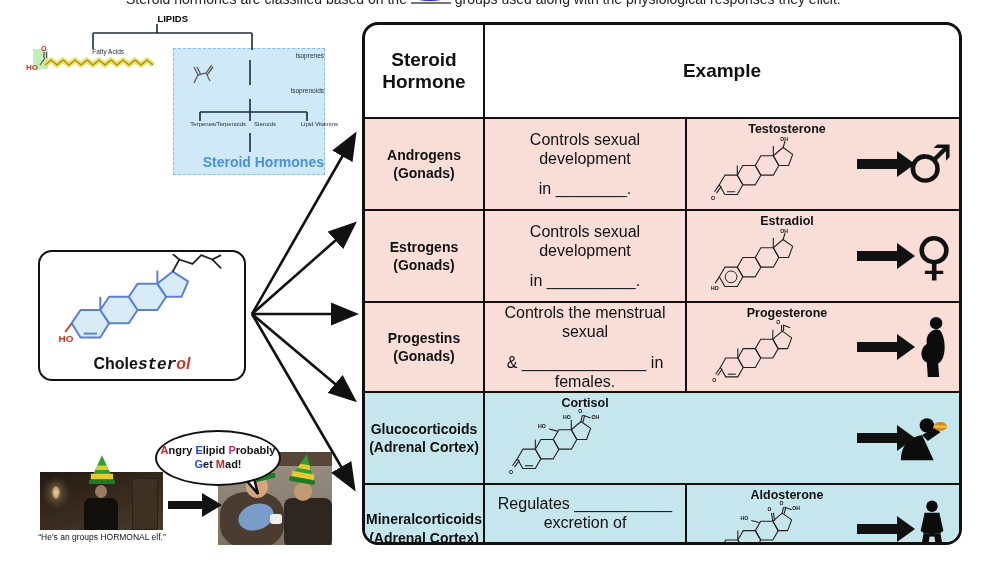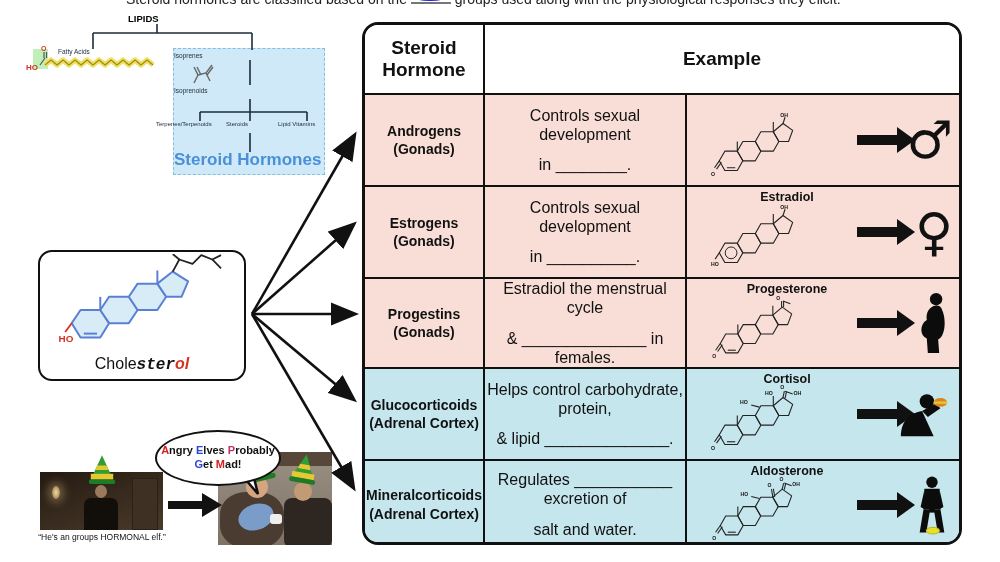--- a/index.html
+++ b/index.html
@@ -6,47 +6,47 @@
   .canvas{position:relative;width:1000px;height:562px;background:#fff;overflow:hidden;
           font-family:"Liberation Sans",sans-serif;color:#111;}
   .abs{position:absolute;}
   
   .topline{top:-10px;left:126px;width:780px;font-size:14px;color:#222;white-space:nowrap;}
   .blankmark{display:inline-block;width:40px;height:12px;border-bottom:2px solid #777;
              position:relative;vertical-align:baseline;}
   .blankmark .ink{position:absolute;left:4px;bottom:1px;width:30px;height:8px;
                   background:var(--blue-ink);border-radius:45%;}
   
-  .lbl{position:absolute;text-align:left;color:#1b2b3a;}
+  .lbl{position:absolute;text-align:right;color:#1b2b3a;}
   .lipids-root{left:128px;top:13px;width:60px;font-size:9.5px;font-weight:bold;color:#000;}
   .fattyacids-lbl{left:58px;top:48px;width:66px;font-size:6.5px;}
   .bluebox{left:173px;top:48px;width:152px;height:127px;background:var(--lipids-box);
            border:1px dashed var(--lipids-border);box-sizing:border-box;}
   .iso1{left:0;top:3px;width:100%;font-size:6.5px;}
   .iso2{left:0;top:38px;width:100%;font-size:6.5px;}
   .br1{left:-18px;top:72px;width:90px;font-size:6px;}
   .br2{left:52px;top:72px;width:50px;font-size:6px;}
   .br3{left:104px;top:72px;width:60px;font-size:6px;}
-  .sh-lbl{left:0;bottom:4px;width:100%;font-size:17px;font-weight:bold;color:var(--sh-blue);}
+  .sh-lbl{left:0;bottom:4px;width:100%;font-size:14px;font-weight:bold;color:var(--sh-blue);}
   
   .cholbox{left:38px;top:250px;width:208px;height:131px;background:#fff;border:2.5px solid #111;
            border-radius:14px;box-sizing:border-box;}
   .chol-label{left:0;bottom:5px;width:100%;text-align:center;font-size:16px;font-weight:bold;}
   
   .table{left:362px;top:22px;width:600px;height:523px;border:3px solid #111;border-radius:16px;
          overflow:hidden;background:#fff;box-sizing:border-box;}
   .trow{display:flex;width:100%;}
   .trow + .trow{border-top:2.5px solid #111;}
   .cell{box-sizing:border-box;display:flex;flex-direction:column;align-items:center;
         justify-content:center;text-align:center;}
   .cell + .cell{border-left:2.5px solid #111;}
   .c1{width:118px;flex:none;font-weight:bold;}
   .c2{width:202px;flex:none;}
   .c3{flex:1;position:relative;}
-  .hdr{height:68px;background:#fff;}
+  .hdr{height:92px;background:#fff;border-radius:22px;}
   .hdr .cell{font-size:19px;font-weight:bold;line-height:1.15;}
   .pink{background:var(--row-pink);}
   .blue{background:var(--row-blue);}
   .hormone{font-size:14px;line-height:1.3;}
   .func{font-size:16px;line-height:1.2;}
   .func .l2{margin-top:11px;text-align:center;}
   .ex-name{position:absolute;top:3px;left:0;width:200px;text-align:center;
            font-size:12.5px;font-weight:bold;}
   .struct{position:absolute;left:6px;top:16px;}
   .struct polygon,.struct line,.struct path{fill:none;stroke:#222;stroke-width:1.6;stroke-linejoin:round;}
@@ -147,21 +147,21 @@
         <line x1="23" y1="72.5" x2="35" y2="72.5"></line>
       </g>
       <g stroke="#222" stroke-width="1.6" fill="none" stroke-linejoin="round">
         <path d="M104,16 L110,5 L122,9 L130,1 L140,5 L148,1"></path>
         <path d="M140,5 L148,13"></path>
         <path d="M110,5 L104,0"></path>
       </g>
       <line x1="12" y1="63" x2="6" y2="71" stroke="#d43322" stroke-width="1.6"></line>
       <text x="0" y="80" font-size="9" font-weight="bold" fill="#d43322">HO</text>
     </svg>
-    <div class="abs chol-label"><span style="font-weight: normal;">Chole</span><span style="font-weight: bold; font-style: italic; font-family: Liberation Mono, monospace;">ster</span><span style="color: rgb(212, 51, 34); font-weight: bold; font-style: italic;">ol</span></div>
+    <div class="abs chol-label"><span style="font-weight: bold;">Chole</span><span style="font-weight: bold; font-style: italic; font-family: Liberation Mono, monospace;">ster</span><span style="color: rgb(212, 51, 34); font-weight: bold; font-style: italic;">ol</span></div>
   </div>
 
   <div class="abs meme-left">
     <div class="lamp"></div>
     <div class="door"></div>
     <div class="suit"></div>
     <div class="head"></div>
     <svg class="hat" style="left:48px;top:-17px;" width="28" height="32" viewBox="0 0 30 34">
       <polygon points="15,0 27,26 3,26" fill="#2f9e33"></polygon>
       <polygon points="10,11 20,11 22,16 8,16" fill="#e8c832"></polygon>
@@ -212,41 +212,42 @@
       <line x1="252" y1="314" x2="353" y2="399"></line>
       <line x1="252" y1="314" x2="353" y2="487"></line>
     </g>
 
     <polygon points="168,501 202,501 202,493 222,505 202,517 202,509 168,509" fill="#111"></polygon>
 
     <polygon points="234,466 258,494 250,462" fill="#fff" stroke="#111" stroke-width="2.5"></polygon>
   </svg>
 
   <div class="abs bubble">
-    <div><span style="color: rgb(212, 32, 32); font-weight: bold;">A</span><span>ngry </span><span style="color: rgb(43, 69, 212); font-weight: bold;">E</span><span>lves </span><span style="color: rgb(192, 48, 112); font-weight: bold;">P</span><span>robably</span></div>
+    <div><span style="color: rgb(212, 32, 32); font-weight: bold;">A</span><span>ngry </span><span style="color: rgb(43, 69, 212); font-weight: bold;">E</span><span>lipid </span><span style="color: rgb(192, 48, 112); font-weight: bold;">P</span><span>robably</span></div>
     <div><span style="color: rgb(43, 69, 212); font-weight: bold;">G</span><span>et </span><span style="color: rgb(212, 32, 32); font-weight: bold;">M</span><span>ad!</span></div>
   </div>
 
   <div class="abs table">
 
     <div class="trow hdr">
       <div class="cell c1">Steroid Hormone</div>
       <div class="cell c3" style="position:static">Example</div>
     </div>
 
     <div class="trow" style="height:90px">
       <div class="cell c1 pink hormone">
         <div>Androgens</div>
         <div>(Gonads)</div>
       </div>
       <div class="cell c2 pink func">
         <div>Controls sexual development</div>
         <div class="l2">in ________.</div>
       </div>
       <div class="cell c3 pink">
+        <div class="ex-name">Testosterone</div>
         <svg class="struct" width="126" height="72" viewBox="0 0 130 104">
           <polygon points="20,86 12,72 20,58 38,58 46,72 38,86"></polygon>
           <polygon points="38,58 46,44 64,44 72,58 64,72 46,72"></polygon>
           <polygon points="64,44 72,30 90,30 98,44 90,58 72,58"></polygon>
           <polygon points="90,30 104,18 118,28 112,44 98,44"></polygon>
           <line x1="38" y1="58" x2="38" y2="44"></line>
             <line x1="90" y1="30" x2="90" y2="16"></line>
           <line x1="23" y1="82" x2="35" y2="82"></line>
           <line x1="12" y1="72" x2="5" y2="82"></line>
             <line x1="15" y1="74" x2="8" y2="84"></line>
@@ -286,21 +287,21 @@
         <div class="sex-symbol">♀</div>
       </div>
     </div>
 
     <div class="trow" style="height:88px">
       <div class="cell c1 pink hormone">
         <div>Progestins</div>
         <div>(Gonads)</div>
       </div>
       <div class="cell c2 pink func">
-        <div>Estradiol the menstrual cycle</div>
+        <div>Controls the menstrual sexual</div>
         <div class="l2">&amp; ______________ in females.</div>
       </div>
       <div class="cell c3 pink">
         <div class="ex-name">Progesterone</div>
         <svg class="struct" width="126" height="70" viewBox="0 0 130 104">
           <polygon points="20,86 12,72 20,58 38,58 46,72 38,86"></polygon>
           <polygon points="38,58 46,44 64,44 72,58 64,72 46,72"></polygon>
           <polygon points="64,44 72,30 90,30 98,44 90,58 72,58"></polygon>
           <polygon points="90,30 104,18 118,28 112,44 98,44"></polygon>
           <line x1="38" y1="58" x2="38" y2="44"></line>
@@ -319,24 +320,20 @@
           <circle cx="20" cy="7" r="6"></circle>
           <path d="M20,13 C13,14 10,20 11,27 C4,31 4,42 11,45 L12,59 L23,59 L22,46 C29,43 30,27 26,18 C25,14 23,13 20,13 Z"></path>
         </svg>
       </div>
     </div>
 
     <div class="trow" style="height:90px">
       <div class="cell c1 blue hormone">
         <div>Glucocorticoids</div>
         <div>(Adrenal Cortex)</div>
-      </div>
-      <div class="cell c2 blue func">
-        <div>Helps control carbohydrate, protein,</div>
-        <div class="l2">&amp; lipid ______________.</div>
       </div>
       <div class="cell c3 blue">
         <div class="ex-name">Cortisol</div>
         <svg class="struct" width="126" height="72" viewBox="0 0 130 104">
           <polygon points="20,86 12,72 20,58 38,58 46,72 38,86"></polygon>
           <polygon points="38,58 46,44 64,44 72,58 64,72 46,72"></polygon>
           <polygon points="64,44 72,30 90,30 98,44 90,58 72,58"></polygon>
           <polygon points="90,30 104,18 118,28 112,44 98,44"></polygon>
           <line x1="38" y1="58" x2="38" y2="44"></line>
             <line x1="90" y1="30" x2="90" y2="16"></line>

